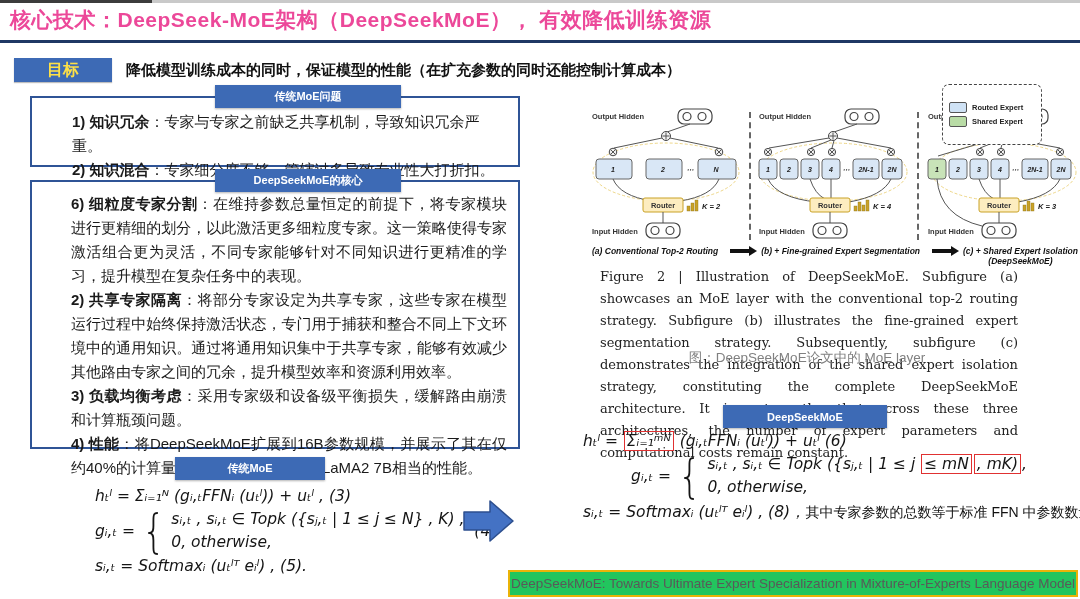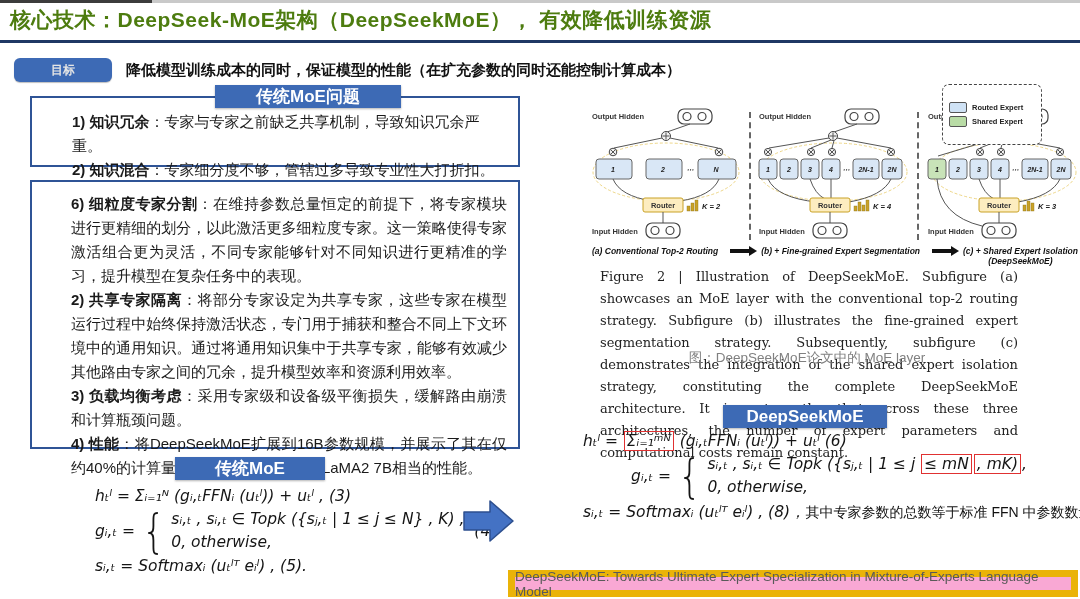--- a/index.html
+++ b/index.html
@@ -2,30 +2,30 @@
 <html><head>
 <meta charset="utf-8">
 <style>
   html,body{margin:0;padding:0;background:#e8e8e8;}
   .slide{position:relative;width:1080px;height:599px;background:#ffffff;overflow:hidden;
          font-family:"Liberation Sans", sans-serif;color:#1a1a1a;}
   
   .progress-track{position:absolute;left:0;top:0;width:1080px;height:3px;background:#c9c9c9;}
   .progress-fill{position:absolute;left:0;top:0;width:152px;height:3px;background:#3c3c3c;}
   
-  .page-title{position:absolute;left:10px;top:6px;font-size:21px;font-weight:700;letter-spacing:.5px;color:#4d7c0f;}
+  .page-title{position:absolute;left:10px;top:6px;font-size:21px;font-weight:700;letter-spacing:.5px;color:#ec4899;}
   .title-rule{position:absolute;left:0;top:40px;width:1080px;height:3px;background:#1F3864;}
   
   .goal-badge{position:absolute;left:14px;top:58px;width:98px;height:24px;background:#3D6AB5;
-              color:#e5e5e5;font-size:12px;font-weight:700;display:flex;align-items:center;justify-content:center;
-              box-shadow:0 1px 1px rgba(0,0,0,.25);border-radius:6px;}
+              color:#fde047;font-size:16px;font-weight:700;display:flex;align-items:center;justify-content:center;
+              box-shadow:0 1px 1px rgba(0,0,0,.25);}
   .goal-text{position:absolute;left:126px;top:61px;font-size:15px;font-weight:700;color:#111;}
   
   .frame{position:absolute;border:2px solid #2F5496;background:#fff;padding-left:28px;}
-  .frame-header{position:absolute;background:#3D6AB5;color:#fff;font-size:17px;font-weight:700;
+  .frame-header{position:absolute;background:#3D6AB5;color:#fff;font-size:11px;font-weight:700;
                 display:flex;align-items:center;justify-content:center;z-index:3;
                 box-shadow:0 1px 2px rgba(0,0,0,.3);}
   .box-problem{left:30px;top:96px;width:458px;height:67px;}
   .hdr-problem{left:215px;top:85px;width:186px;height:23px;}
   .box-core{left:30px;top:180px;width:458px;height:265px;}
   .hdr-core{left:215px;top:169px;width:186px;height:23px;}
   .hdr-trad{left:175px;top:457px;width:150px;height:23px;}
   .hdr-dsm{left:723px;top:405px;width:164px;height:23px;}
   .box-problem .content{padding:12px 12px 0 12px;font-size:15px;line-height:24px;}
   .box-core .content{padding:10px 11px 0 11px;font-size:15px;line-height:24px;text-align:justify;}
@@ -67,23 +67,23 @@
            justify-content:space-between;padding:0 2px;box-sizing:border-box;font-style:italic;}
   .cap{font-size:8.5px;font-weight:700;color:#111;text-align:center;line-height:10px;}
   .cap-arrow{width:20px;height:4px;background:#111;position:relative;margin-top:3px;flex:none;}
   .cap-arrow::after{content:"";position:absolute;right:-7px;top:-3px;border-left:8px solid #111;
                     border-top:5px solid transparent;border-bottom:5px solid transparent;}
   .fig2-caption{position:absolute;left:600px;top:266px;width:418px;font-family:"DejaVu Serif", serif;
                 font-size:13px;line-height:22px;color:#222;text-align:justify;}
   .zh-caption{position:absolute;left:592px;top:349px;width:430px;text-align:center;
               color:#808080;font-size:13.5px;}
   
-  .citation{position:absolute;left:508px;top:570px;width:570px;height:27px;border:7px solid #eab308;
+  .citation{position:absolute;left:508px;top:570px;width:570px;height:27px;border:2px solid #eab308;
             box-sizing:border-box;display:flex;align-items:center;justify-content:center;
-            font-size:13.5px;color:#595959;background:#f9a8d4;}
+            font-size:13.5px;color:#595959;background:#22c55e;}
   
   .subfig text{font-family:"Liberation Sans", sans-serif;}
   .lbl{font-size:7.5px;font-weight:700;fill:#333;}
   .ebox{fill:#d9e7f6;stroke:#666;stroke-width:1;}
   .ebox-shared{fill:#c8e3b8;stroke:#666;stroke-width:1;}
   .etxt{font-size:7px;font-style:italic;font-weight:700;fill:#222;}
   .wire{stroke:#555;stroke-width:1;fill:none;}
   .pill{fill:#fff;stroke:#444;stroke-width:1.2;}
   .node{fill:#f2f2f2;stroke:#444;stroke-width:1;}
   .router{fill:#fdedc0;stroke:#c9a227;stroke-width:1;}
@@ -108,20 +108,21 @@
   <div class="goal-text">降低模型训练成本的同时，保证模型的性能（在扩充参数的同时还能控制计算成本）</div>
 
   <div class="frame-header hdr-problem">传统MoE问题</div>
   <div class="frame box-problem">
     <div class="content">
       <p><span class="lead">1) 知识冗余</span><span>：专家与专家之前缺乏共享机制，导致知识冗余严重。</span></p>
       <p><span class="lead">2) 知识混合</span><span>：专家细分度不够，管辖过多导致专业性大打折扣。</span></p>
     </div>
   </div>
 
+  <div class="frame-header hdr-core">DeepSeekMoE的核心</div>
   <div class="frame box-core">
     <div class="content">
       <p><span class="lead">6) 细粒度专家分割</span><span>：在维持参数总量恒定的前提下，将专家模块进行更精细的划分，以此激活更多细粒度专家。这一策略使得专家激活组合更为灵活，不同专家能够针对不同知识进行更精准的学习，提升模型在复杂任务中的表现。</span></p>
       <p><span class="lead">2) 共享专家隔离</span><span>：将部分专家设定为共享专家，这些专家在模型运行过程中始终保持激活状态，专门用于捕获和整合不同上下文环境中的通用知识。通过将通用知识集中于共享专家，能够有效减少其他路由专家之间的冗余，提升模型效率和资源利用效率。</span></p>
       <p><span class="lead">3) 负载均衡考虑</span><span>：采用专家级和设备级平衡损失，缓解路由崩溃和计算瓶颈问题。</span></p>
       <p><span class="lead">4) 性能</span><span>：将DeepSeekMoE扩展到16B参数规模，并展示了其在仅约40%的计算量下与DeepSeek 7B和LLaMA2 7B相当的性能。</span></p>
     </div>
   </div>
 
   <div class="frame-header hdr-trad">传统MoE</div>

